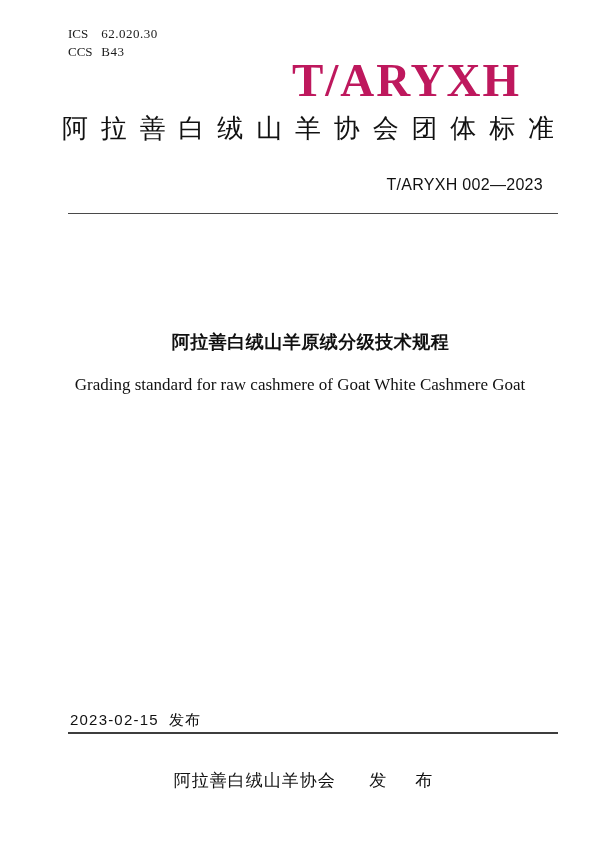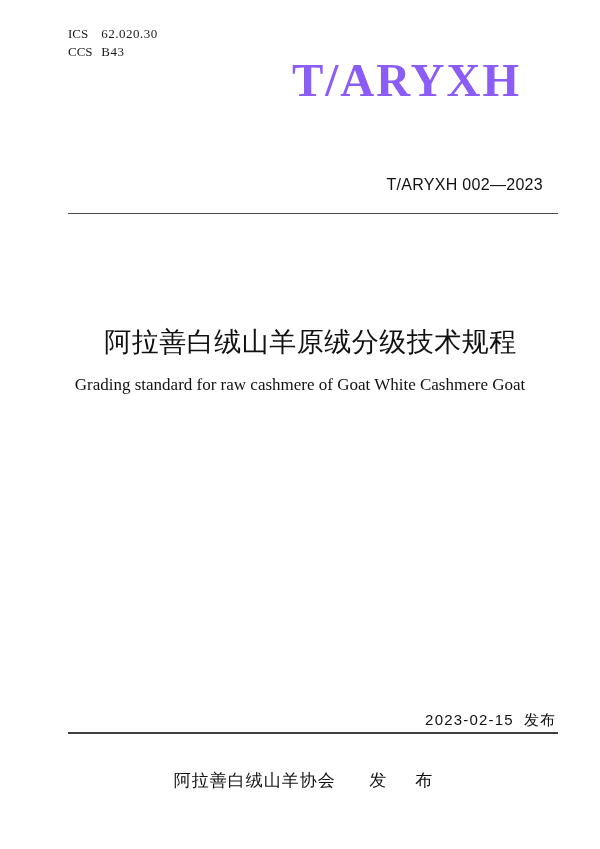--- a/index.html
+++ b/index.html
@@ -40,21 +40,21 @@
   
   .org-code {
     position: absolute;
     top: 57px;
     right: 79px;
     font-family: "Liberation Serif", serif;
     font-weight: 700;
     font-size: 47px;
     line-height: 1;
     letter-spacing: 2px;
-    color: #8b5cf6;
+    color: #be185d;
     white-space: nowrap;
   }
 
   
   .assoc-banner {
     position: absolute;
     left: 62px;
     right: 46px;
     top: 112px;
     font-size: 26px;
@@ -93,23 +93,23 @@
   }
 
   
   .title-cn {
     position: absolute;
     left: 0;
     right: 0;
     top: 325px;
     padding-left: 21px;
     text-align: center;
-    font-size: 27px;
+    font-size: 18px;
     line-height: 34px;
-    font-weight: 400;
+    font-weight: 700;
     letter-spacing: 0.5px;
     color: #111111;
     white-space: nowrap;
   }
   .title-en {
     position: absolute;
     left: 0;
     right: 0;
     top: 374px;
     text-align: center;
@@ -120,21 +120,21 @@
     white-space: nowrap;
   }
 
   
   .dates-row {
     position: absolute;
     left: 70px;
     right: 44px;
     top: 711px;
     display: flex;
-    justify-content: flex-end;
+    justify-content: flex-start;
     font-size: 15px;
     color: #111111;
     white-space: nowrap;
   }
   .date-num {
     letter-spacing: 1.2px;
   }
   .date-label {
     margin-left: 6px;
     letter-spacing: 1px;
@@ -171,20 +171,21 @@
       <span class="cls-value">62.020.30</span>
     </div>
     <div class="class-row">
       <span class="cls-label">CCS</span>
       <span class="cls-value">B43</span>
     </div>
   </div>
 
   <div class="org-code">T/ARYXH</div>
 
+  <div class="assoc-banner">阿拉善白绒山羊协会团体标准</div>
 
   <div class="std-number">T/ARYXH 002—2023</div>
 
   <div class="rule rule-top"></div>
 
   <div class="title-cn">阿拉善白绒山羊原绒分级技术规程</div>
 
   <div class="title-en">Grading standard for raw cashmere of Goat White Cashmere Goat</div>
 
   <div class="dates-row">

